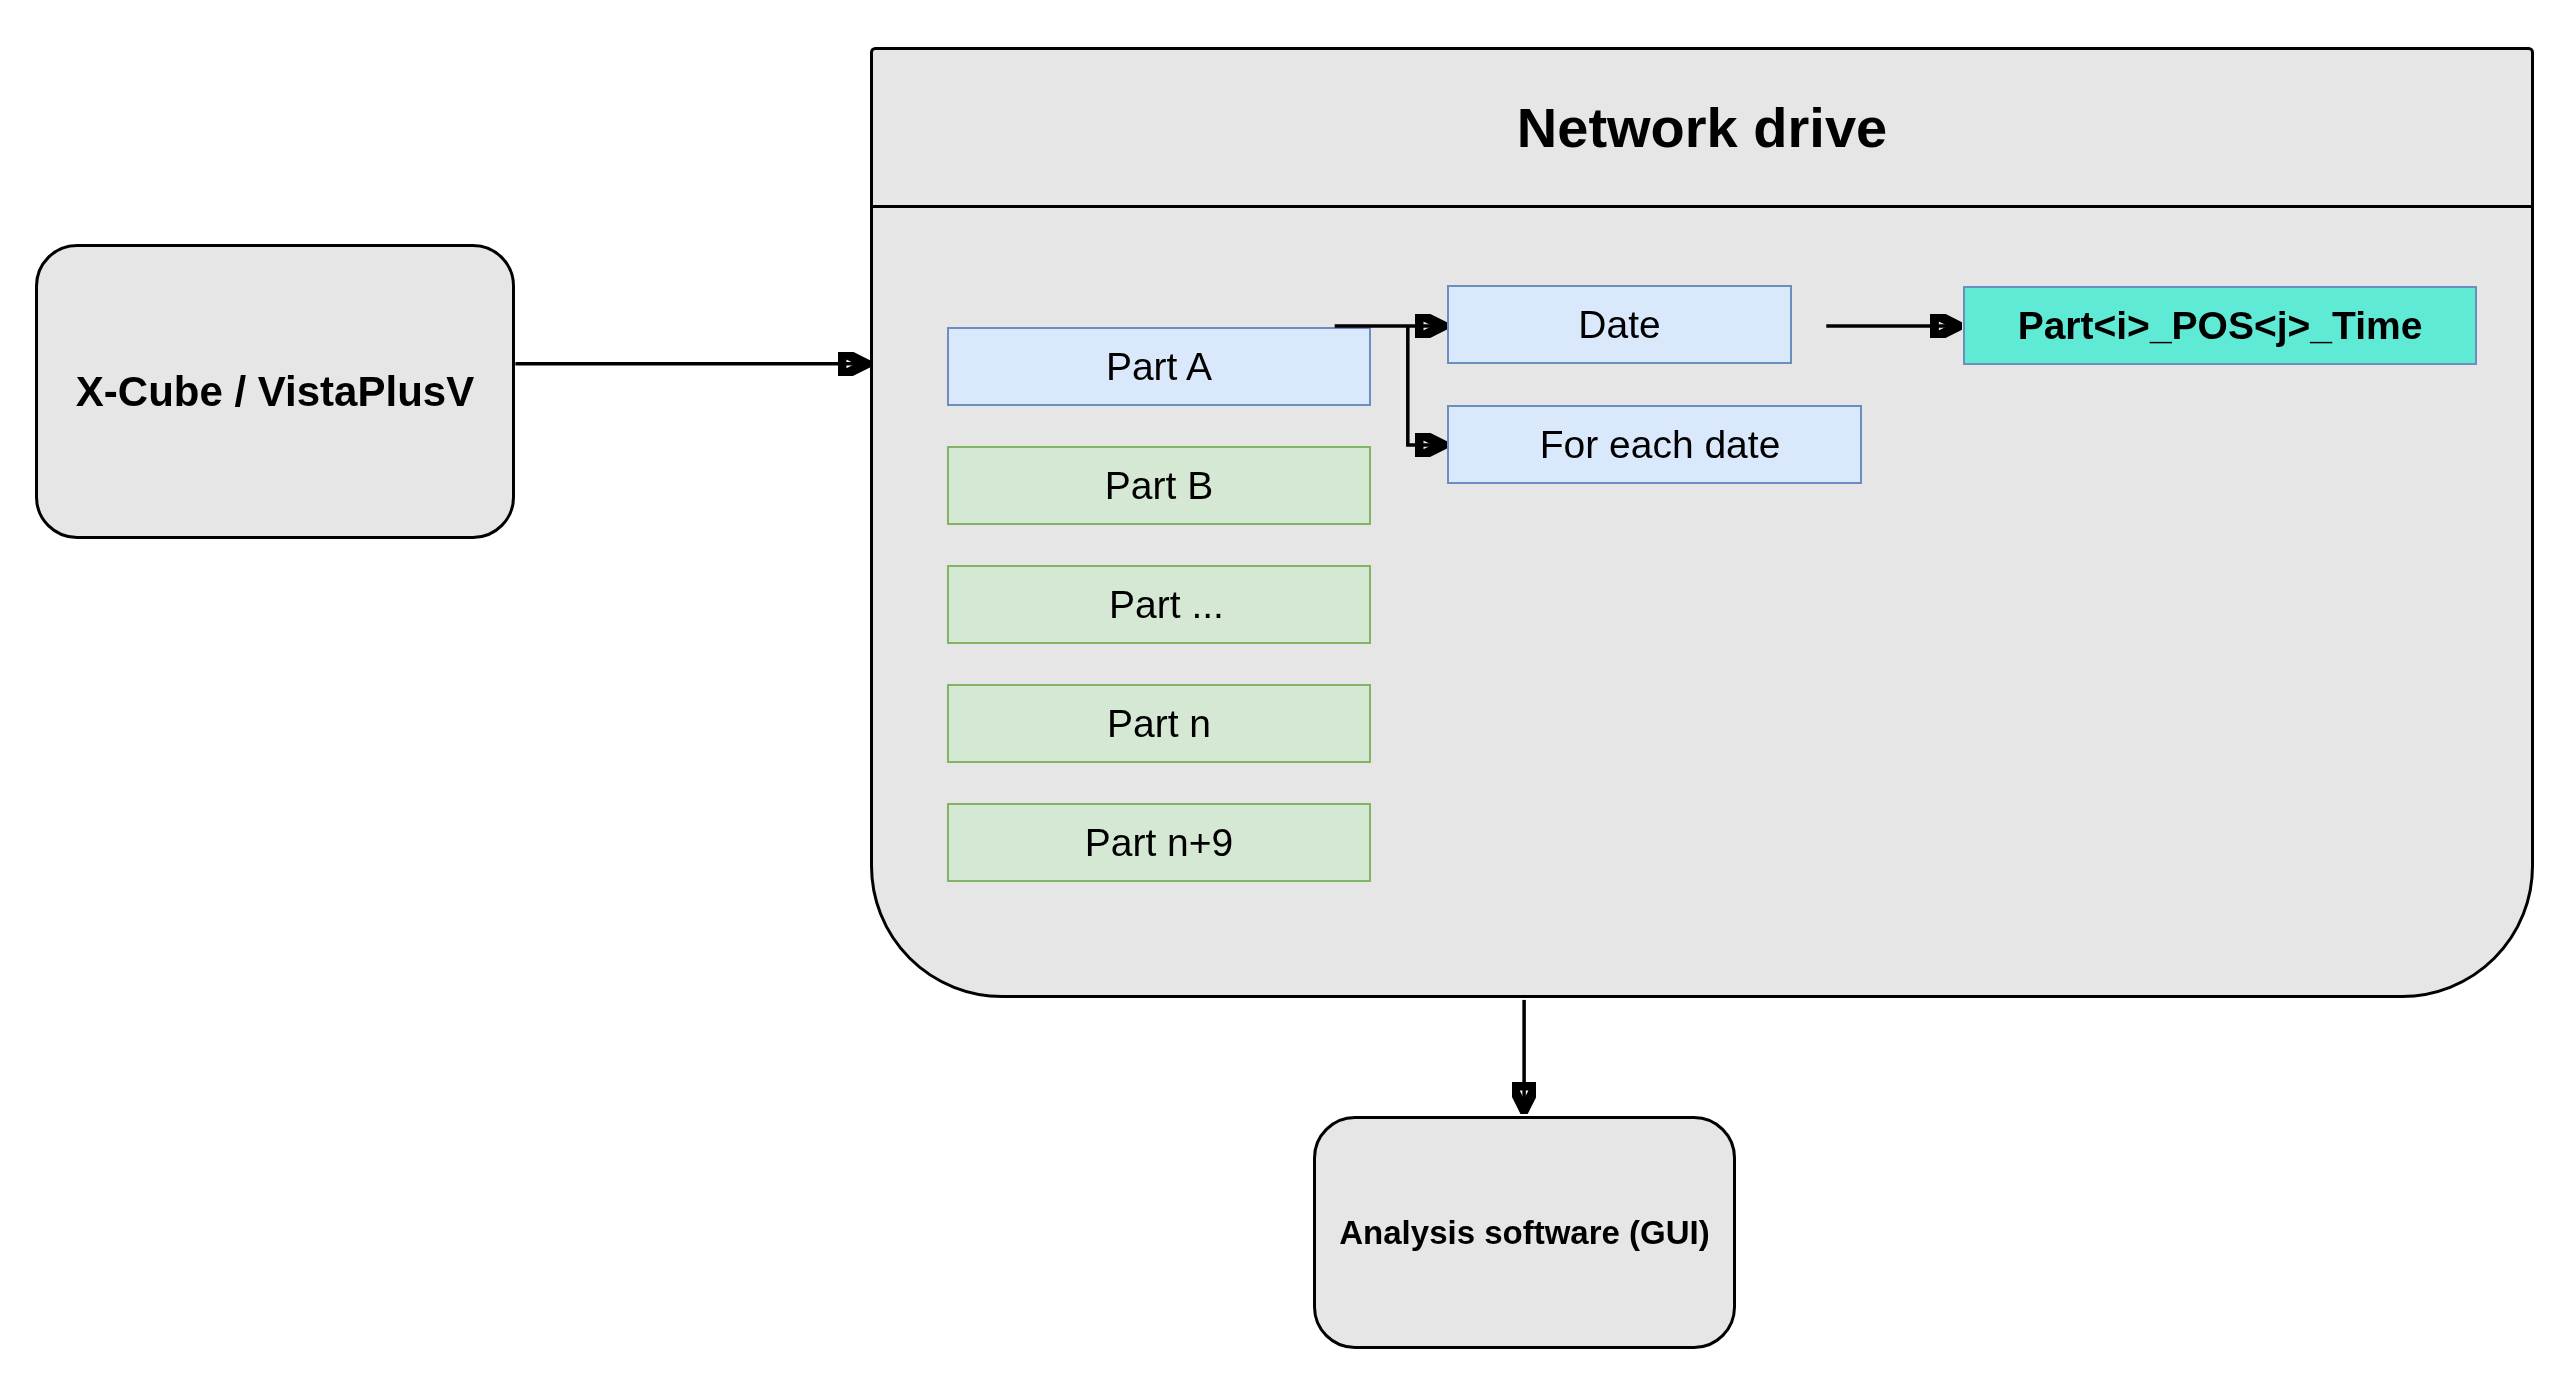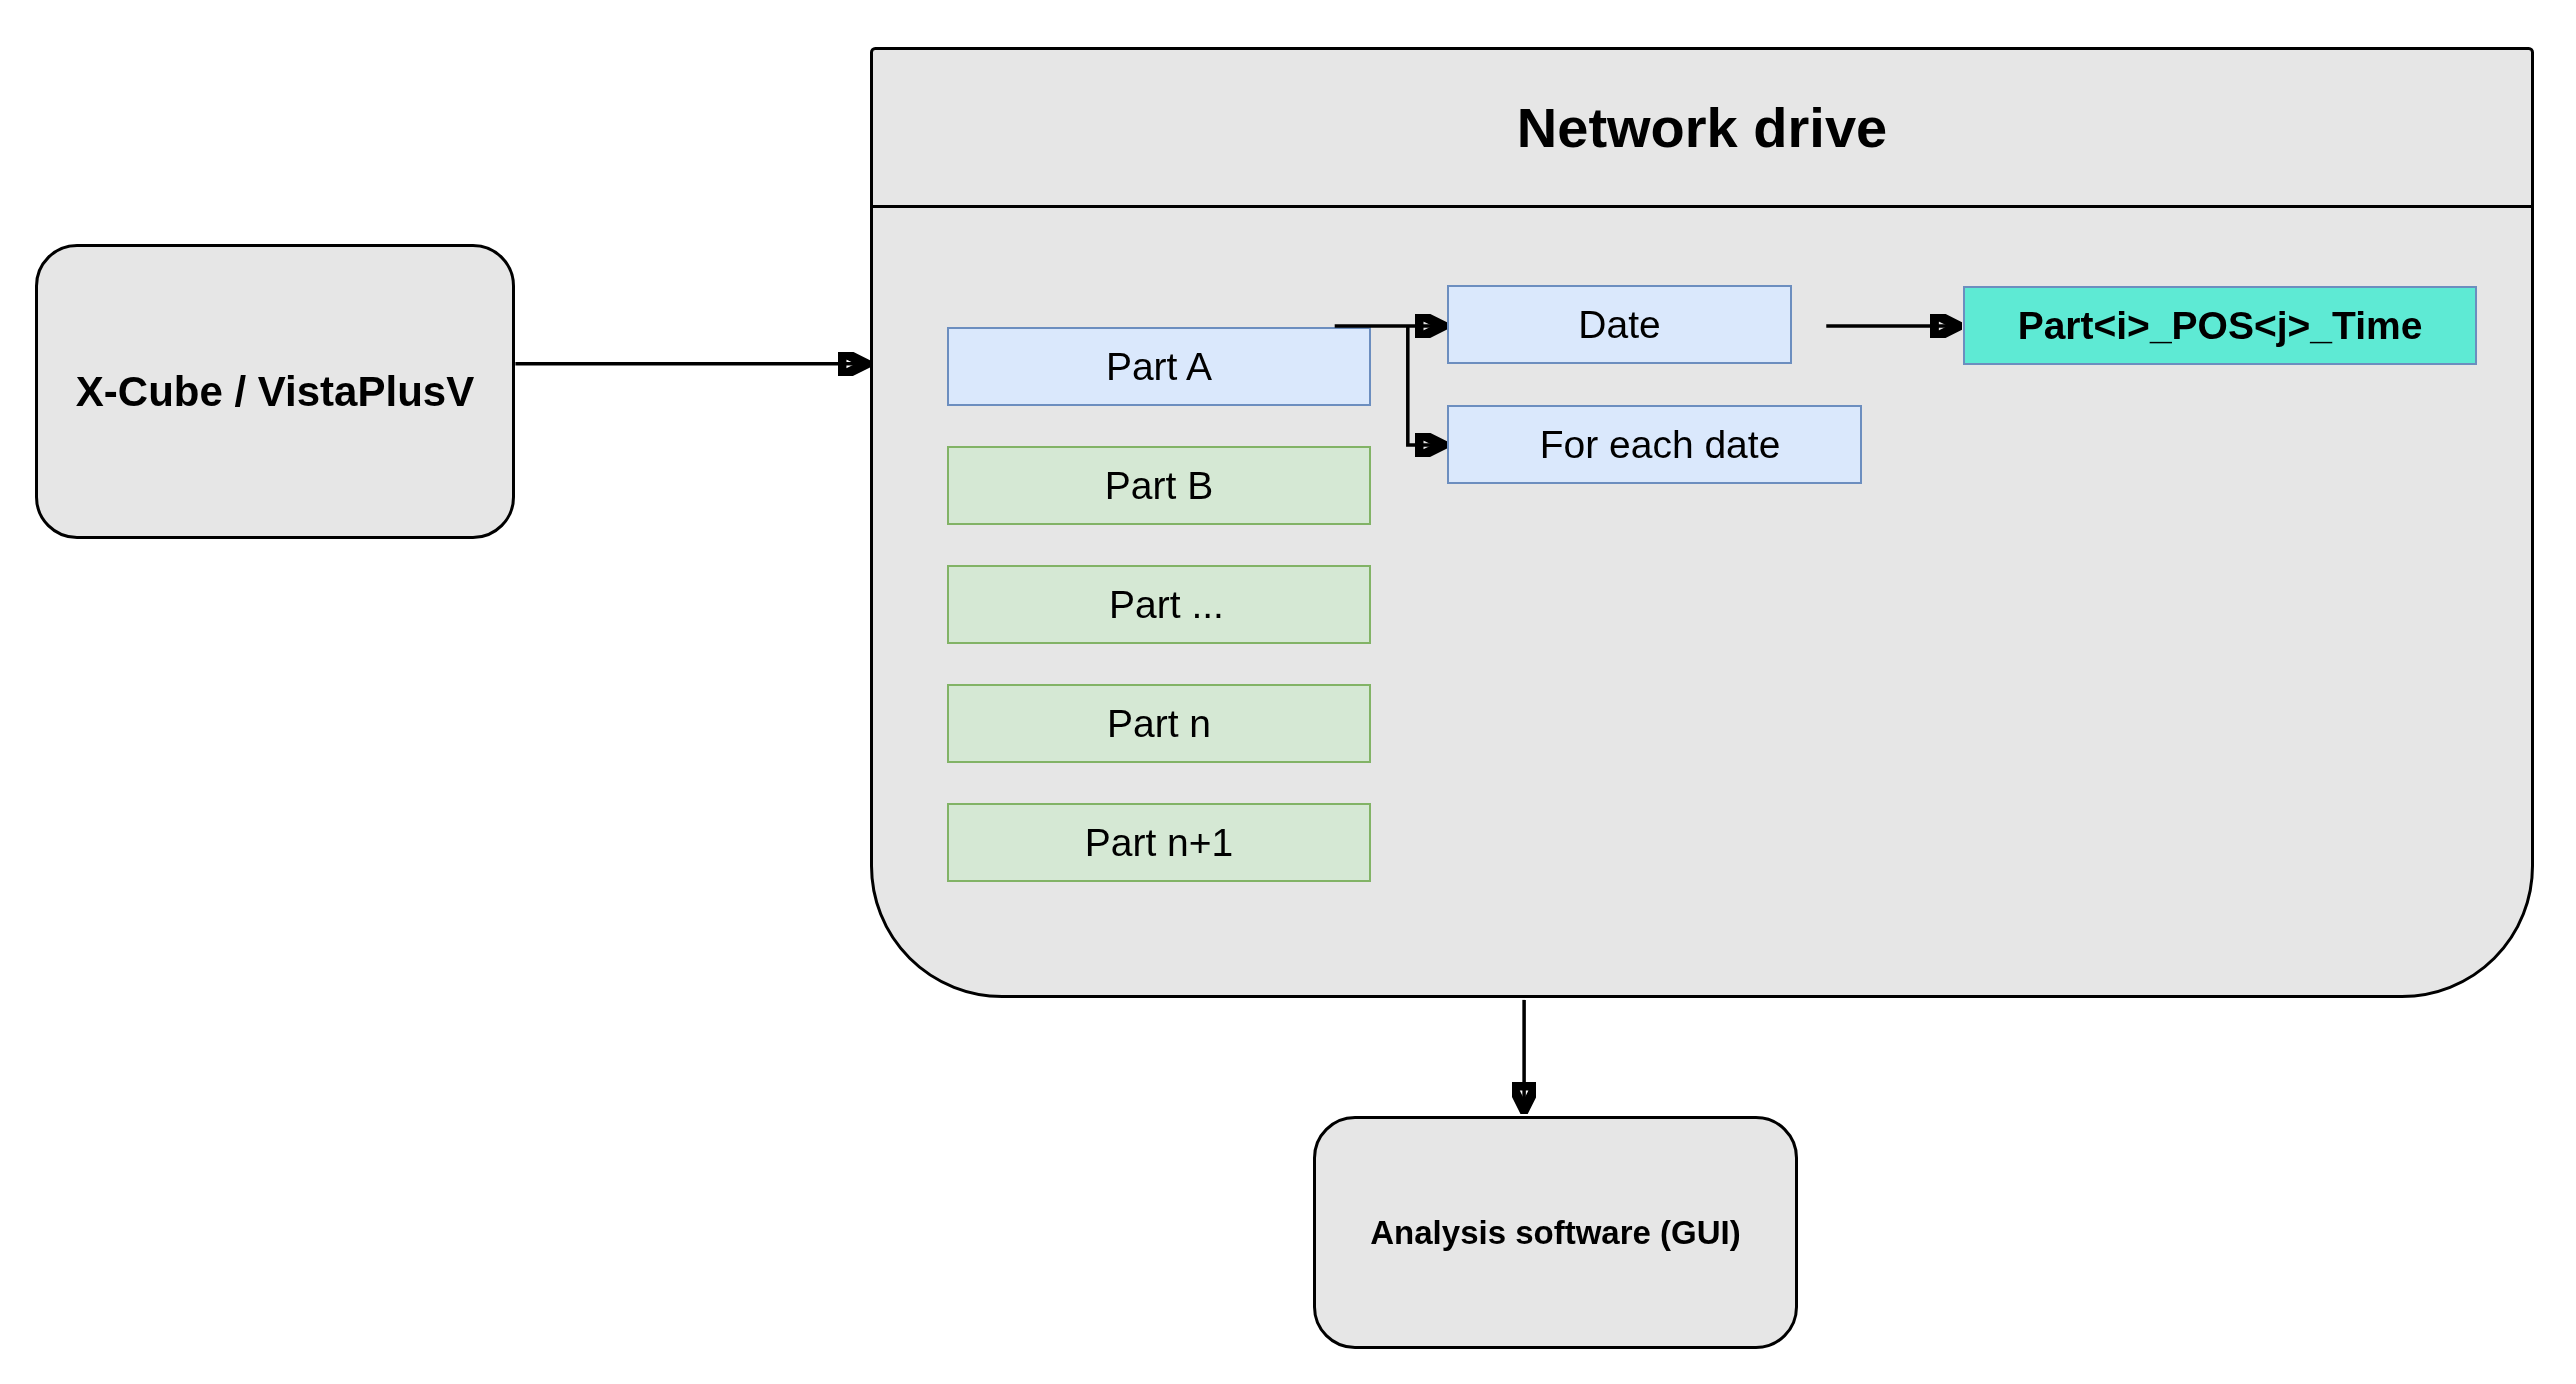--- a/index.html
+++ b/index.html
@@ -25,21 +25,21 @@
     text-align: center;
     background: #e6e6e6;
     border: 3.5px solid #000000;
   }
   
   .rounded {
     border-radius: 42px;
     font-weight: bold;
   }
   .source-node   { left: 35px;  top: 244px;  width: 480px; height: 295px; font-size: 42px; }
-  .analysis-node { left: 1313px; top: 1116px; width: 485px; height: 233px; font-size: 33px; }
+  .analysis-node { left: 1313px; top: 1116px; width: 423px; height: 233px; font-size: 33px; }
 
   
   .container-node {
     left: 870px; top: 47px; width: 1664px; height: 951px;
     border-radius: 5.3px 5.3px 132px 132px;
     align-items: flex-start;
     justify-content: stretch;
     display: block;
   }
   .container-header {
@@ -106,21 +106,21 @@
   <div class="node box part-col row-b" style="background-color: rgb(213, 232, 212); border-color: rgb(130, 179, 102);">
     <span class="label">Part B</span>
   </div>
   <div class="node box part-col row-dots" style="background-color: rgb(213, 232, 212); border-color: rgb(130, 179, 102);">
     <span class="label">Part ...</span>
   </div>
   <div class="node box part-col row-n" style="background-color: rgb(213, 232, 212); border-color: rgb(130, 179, 102);">
     <span class="label">Part n</span>
   </div>
   <div class="node box part-col row-n1" style="background-color: rgb(213, 232, 212); border-color: rgb(130, 179, 102);">
-    <span class="label">Part n+1</span>
+    <span class="label">Part n+9</span>
   </div>
 
   <div class="node box date-box" style="background-color: rgb(218, 232, 252); border-color: rgb(108, 142, 191);">
     <span class="label">Date</span>
   </div>
   <div class="node box for-each-date-box" style="background-color: rgb(218, 232, 252); border-color: rgb(108, 142, 191);">
     <span class="label">For each date</span>
   </div>
   <div class="node box file-pattern-box" style="background-color: #5eead4; border-color: rgb(108, 142, 191); font-weight: bold;">
     <span class="label">Part&lt;i&gt;_POS&lt;j&gt;_Time</span>

